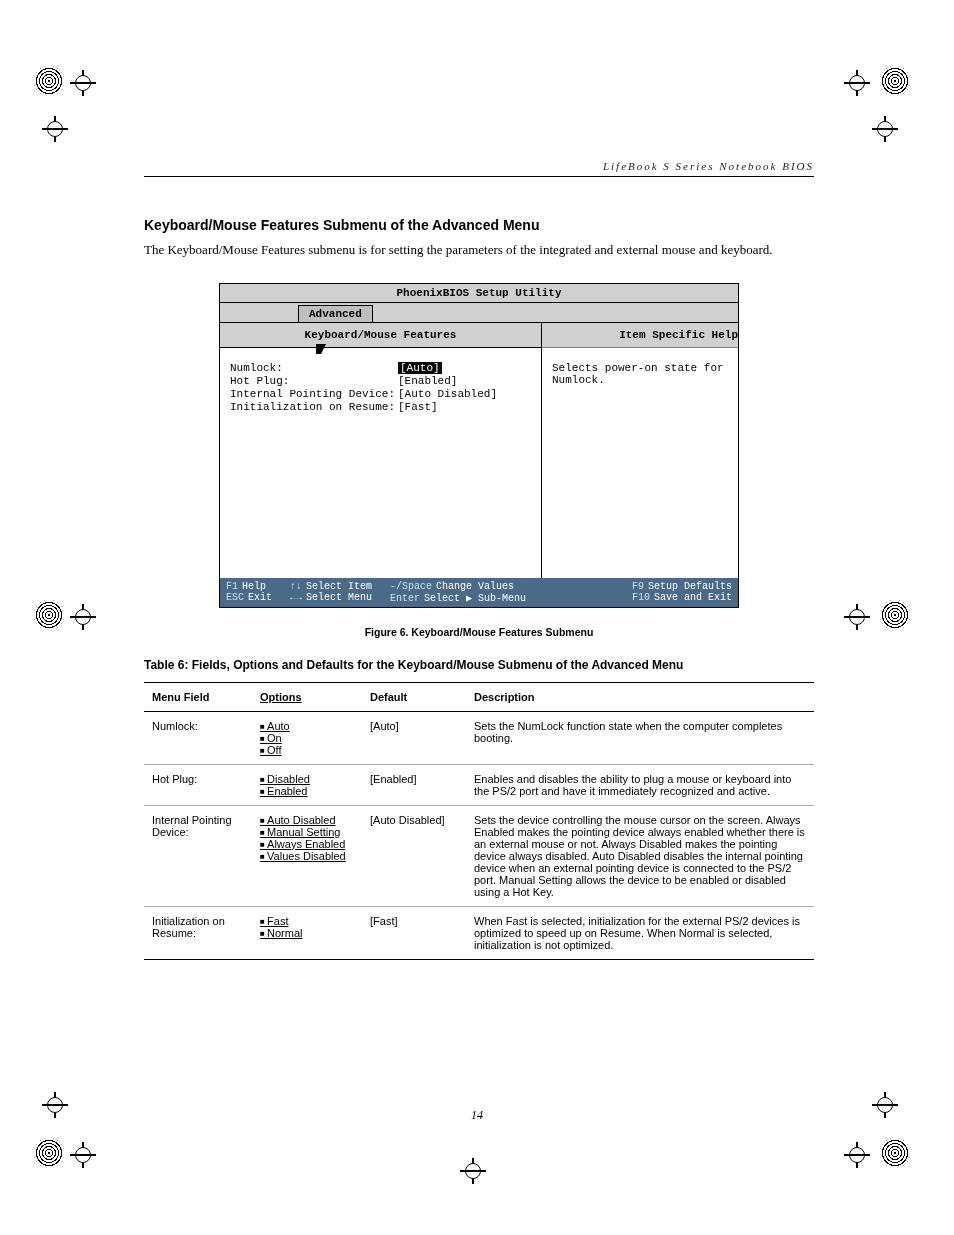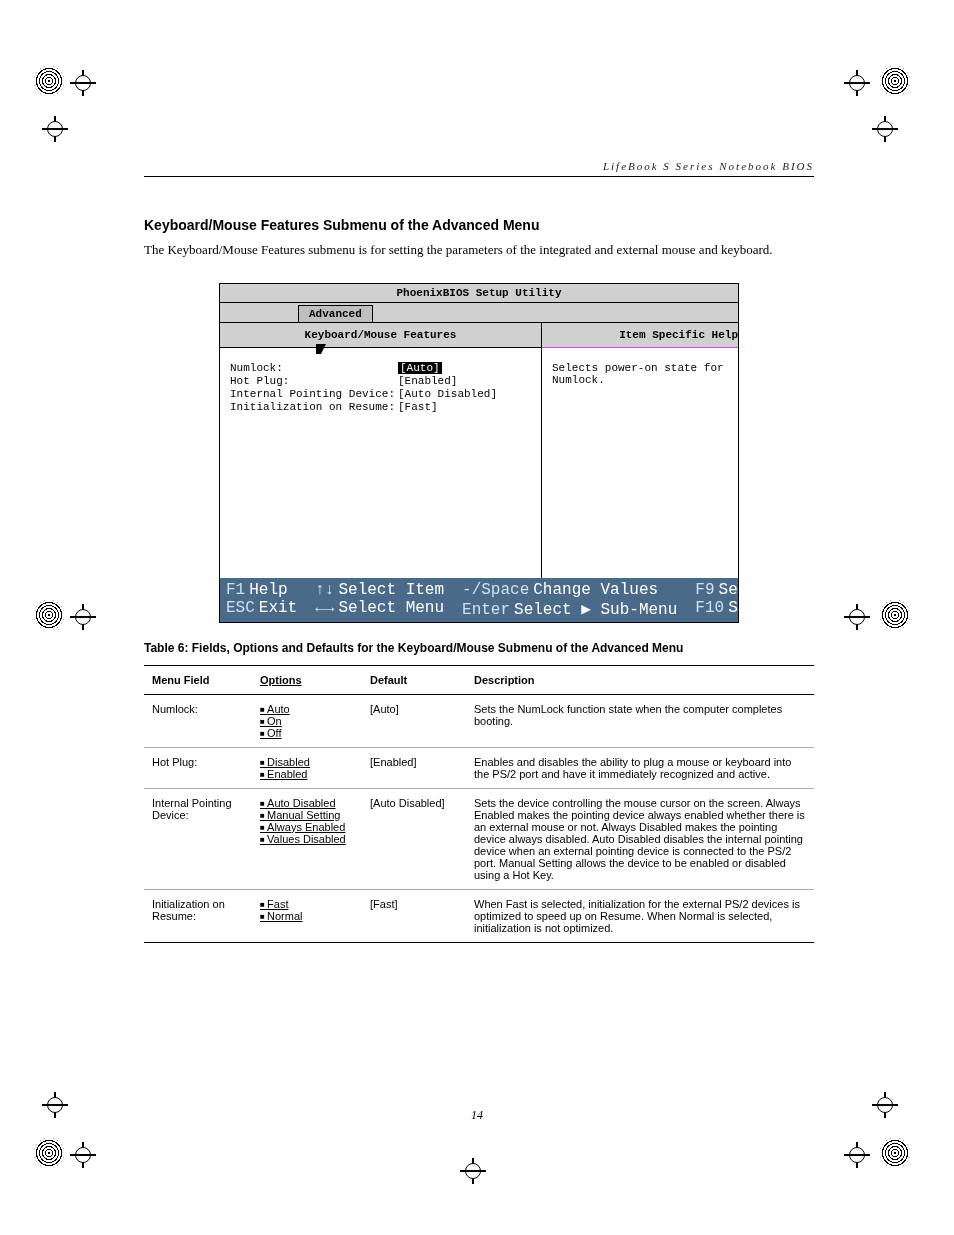--- a/index.html
+++ b/index.html
@@ -86,21 +86,21 @@
   .bios-left {
     flex:0 0 322px; border-right:1px solid #000; padding:14px 10px;
   }
   .bios-right { flex:1; padding:14px 10px; }
   .bios-row { display:flex; margin-bottom:1px; }
   .bios-label { flex:0 0 168px; }
   .bios-val {}
   .hl { background:#000; color:#fff; padding:0 2px; }
   .bios-footer {
     background:#4a6a8a; color:#fff; padding:3px 6px; display:flex; gap:18px;
-    font-size:16px;
+    font-size:10px;
   }
   .bios-footer .col { white-space:nowrap; }
   .fkey { color:#cfe0ef; margin-right:4px; }
   .fig-caption {
     text-align:center; font-family: Verdana, Arial, sans-serif;
     font-weight:bold; font-size:10.5px; margin-bottom:20px;
   }
   .table-caption {
     font-family: Verdana, Arial, sans-serif; font-weight:bold;
     font-size:12px; margin:0 0 10px 0;
@@ -258,20 +258,21 @@
         <span class="fkey">-/Space</span><span>Change Values</span><br>
         <span class="fkey">Enter</span><span>Select ▶ Sub-Menu</span>
       </div>
       <div class="col" style="margin-left:auto;">
         <span class="fkey">F9</span><span>Setup Defaults</span><br>
         <span class="fkey">F10</span><span>Save and Exit</span>
       </div>
     </div>
   </div>
 
+  <div class="fig-caption">Figure 6.  Keyboard/Mouse Features Submenu</div>
 
   <div class="table-caption">Table 6: Fields, Options and Defaults for the Keyboard/Mouse Submenu of the Advanced Menu</div>
 
   <table class="spec">
     <thead>
       <tr>
         <th>Menu Field</th>
         <th>Options</th>
         <th>Default</th>
         <th>Description</th>

